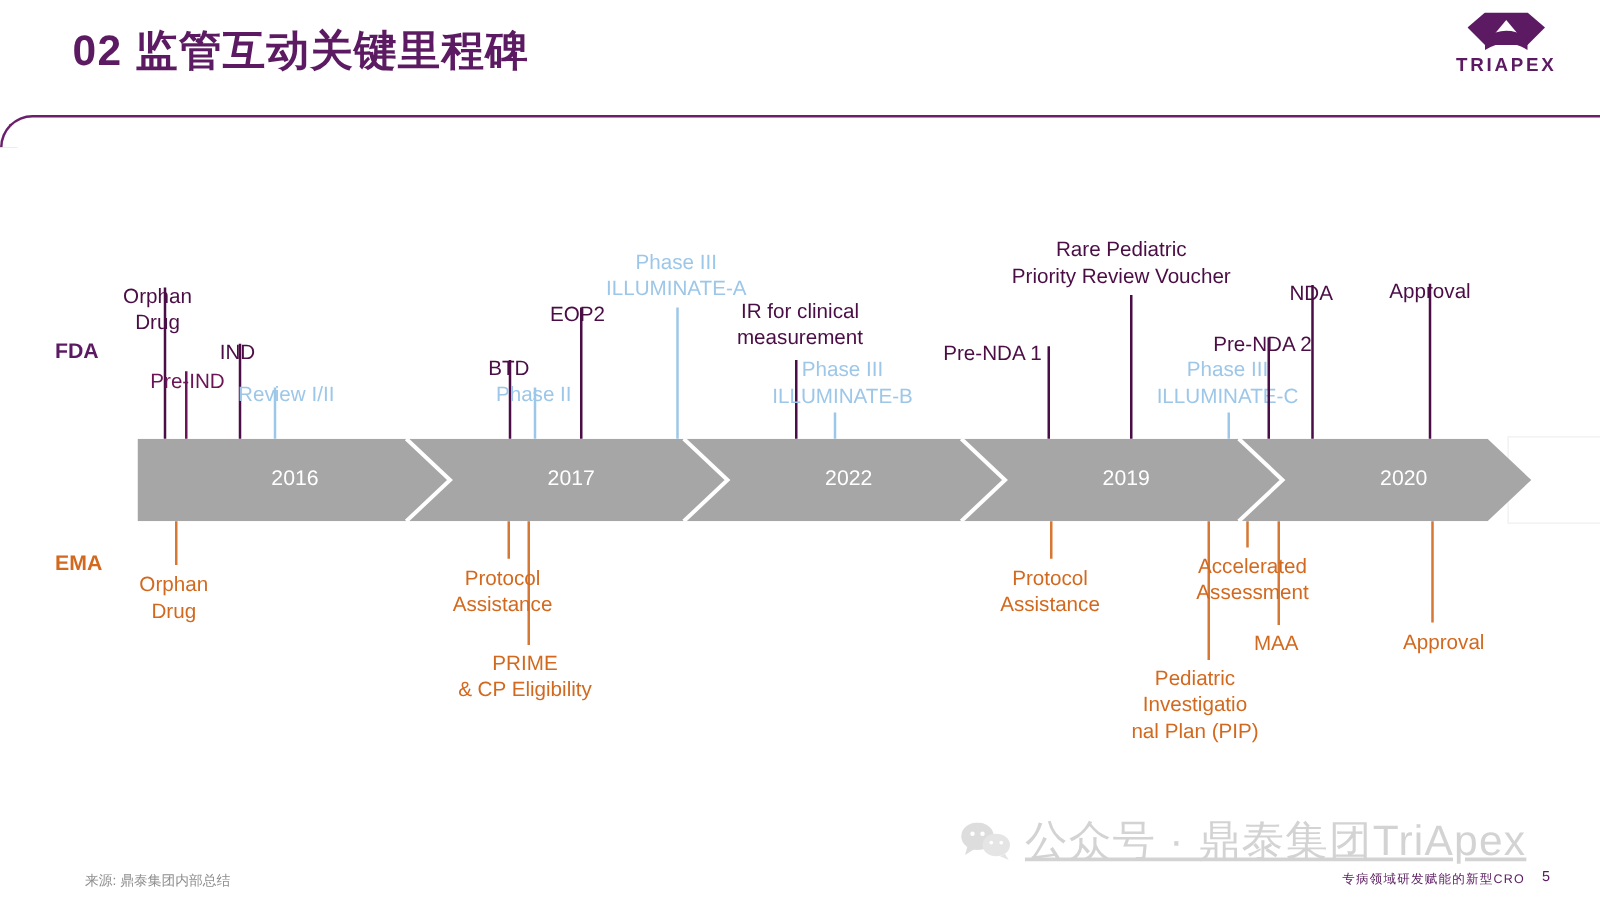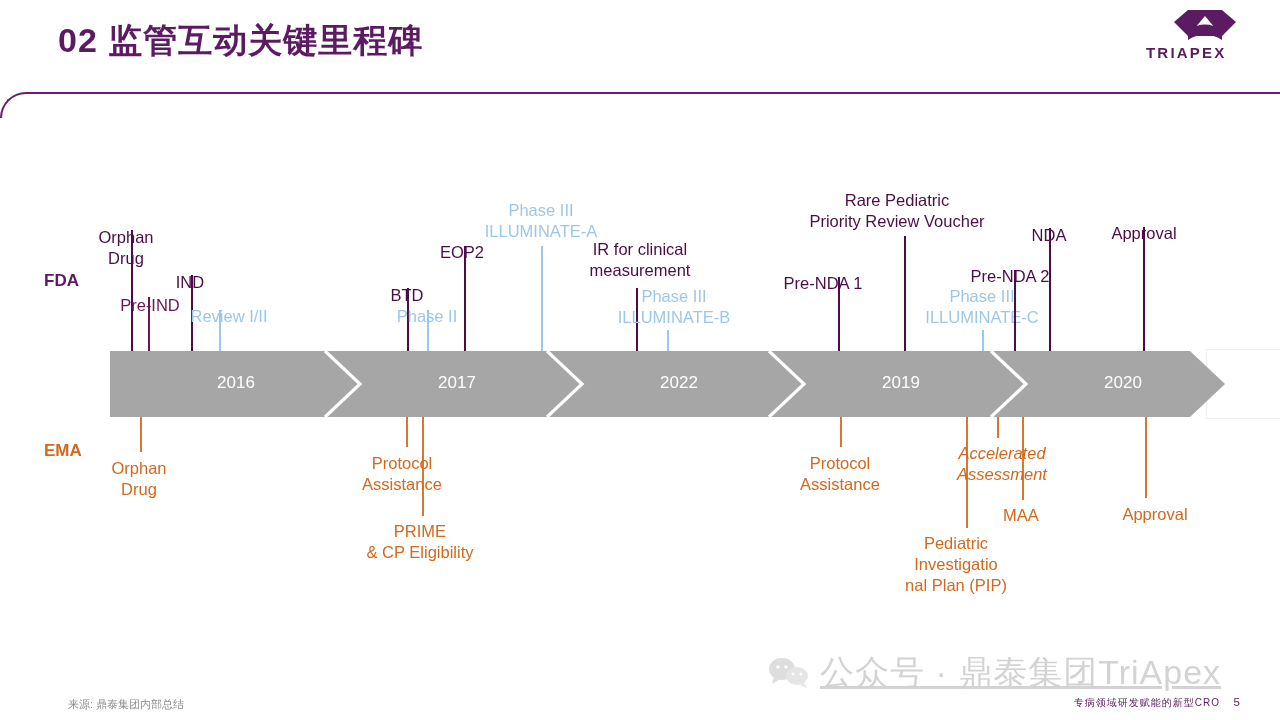--- a/index.html
+++ b/index.html
@@ -19,21 +19,21 @@
   }
   .hdr-rule{
     position:absolute;left:0px;top:92px;width:1280px;height:26px;
     border-top:2.5px solid #6b1f6b;border-left:2.5px solid #6b1f6b;
     border-top-left-radius:26px;
     box-sizing:border-box;
   }
   .logo{position:absolute;right:16px;top:10px;width:118px;height:58px;}
   .logo-mark{position:absolute;left:28px;top:0px;width:62px;height:34px;}
   .logo-text{
-    position:absolute;left:0;top:34px;width:118px;text-align:left;
+    position:absolute;left:0;top:34px;width:118px;text-align:center;
     font-size:15px;font-weight:bold;letter-spacing:2.2px;color:#5b1a61;
   }
 
   
   .bar-wrap{position:absolute;left:110px;top:351px;width:1115px;height:66px;padding-left:36px;}
   .bar-frame{position:absolute;left:1096px;top:-2px;width:130px;height:70px;border:1px solid #efefef;box-sizing:border-box;}
   .bar{position:absolute;left:0;top:0;width:1115px;height:66px;}
   .yr-label{
     position:absolute;top:22px;
     font-size:17px;color:#ffffff;text-align:center;width:120px;
@@ -133,21 +133,21 @@
       <div class="tick" style="left: 541px; top: 246px; height: 105px; background: rgb(157, 199, 232);"></div>
       <div class="ms blue c" style="left: 541px; top: 200px;">Phase III
 ILLUMINATE-A</div>
       <div class="tick" style="left: 636px; top: 288px; height: 63px; background: rgb(75, 13, 69);"></div>
       <div class="ms dpurple c" style="left: 640px; top: 239px;">IR for clinical
 measurement</div>
       <div class="tick" style="left: 667px; top: 330px; height: 21px; background: rgb(157, 199, 232);"></div>
       <div class="ms blue c" style="left: 674px; top: 286px;">Phase III
 ILLUMINATE-B</div>
       <div class="tick" style="left: 838px; top: 277px; height: 74px; background: rgb(75, 13, 69);"></div>
-      <div class="ms dpurple c" style="left: 823px; top: 273px;">Pre-NDA 1</div>
+      <div class="ms dpurple c" style="left: 794px; top: 273px;">Pre-NDA 1</div>
       <div class="tick" style="left: 904px; top: 236px; height: 115px; background: rgb(75, 13, 69);"></div>
       <div class="ms dpurple c" style="left: 897px; top: 190px;">Rare Pediatric
 Priority Review Voucher</div>
       <div class="tick" style="left: 982px; top: 330px; height: 21px; background: rgb(157, 199, 232);"></div>
       <div class="ms blue c" style="left: 982px; top: 286px;">Phase III
 ILLUMINATE-C</div>
       <div class="tick" style="left: 1014px; top: 270px; height: 81px; background: rgb(75, 13, 69);"></div>
       <div class="ms dpurple c" style="left: 1010px; top: 266px;">Pre-NDA 2</div>
       <div class="tick" style="left: 1049px; top: 228px; height: 123px; background: rgb(75, 13, 69);"></div>
       <div class="ms dpurple c" style="left: 1049px; top: 225px;">NDA</div>
@@ -165,21 +165,21 @@
       <div class="ms orange c" style="left: 420px; top: 521px;">PRIME
 &amp; CP Eligibility</div>
       <div class="tick" style="left: 840px; top: 417px; height: 30px; background: rgb(210, 105, 30); opacity: 0.9;"></div>
       <div class="ms orange c" style="left: 840px; top: 453px;">Protocol
 Assistance</div>
       <div class="tick" style="left: 966px; top: 417px; height: 111px; background: rgb(210, 105, 30); opacity: 0.9;"></div>
       <div class="ms orange c" style="left: 956px; top: 533px;">Pediatric
 Investigatio
 nal Plan (PIP)</div>
       <div class="tick" style="left: 997px; top: 417px; height: 21px; background: rgb(210, 105, 30); opacity: 0.9;"></div>
-      <div class="ms orange c" style="left: 1002px; top: 443px; font-style: italic;">Accelerated
+      <div class="ms orange c" style="left: 1002px; top: 443px;">Accelerated
 Assessment</div>
       <div class="tick" style="left: 1022px; top: 417px; height: 83px; background: rgb(210, 105, 30); opacity: 0.9;"></div>
       <div class="ms orange c" style="left: 1021px; top: 505px;">MAA</div>
       <div class="tick" style="left: 1145px; top: 417px; height: 81px; background: rgb(210, 105, 30); opacity: 0.9;"></div>
       <div class="ms orange c" style="left: 1155px; top: 504px;">Approval</div>
     </div>
 
 
   <div class="wm">
     <svg width="42" height="30" viewBox="0 0 42 30">

